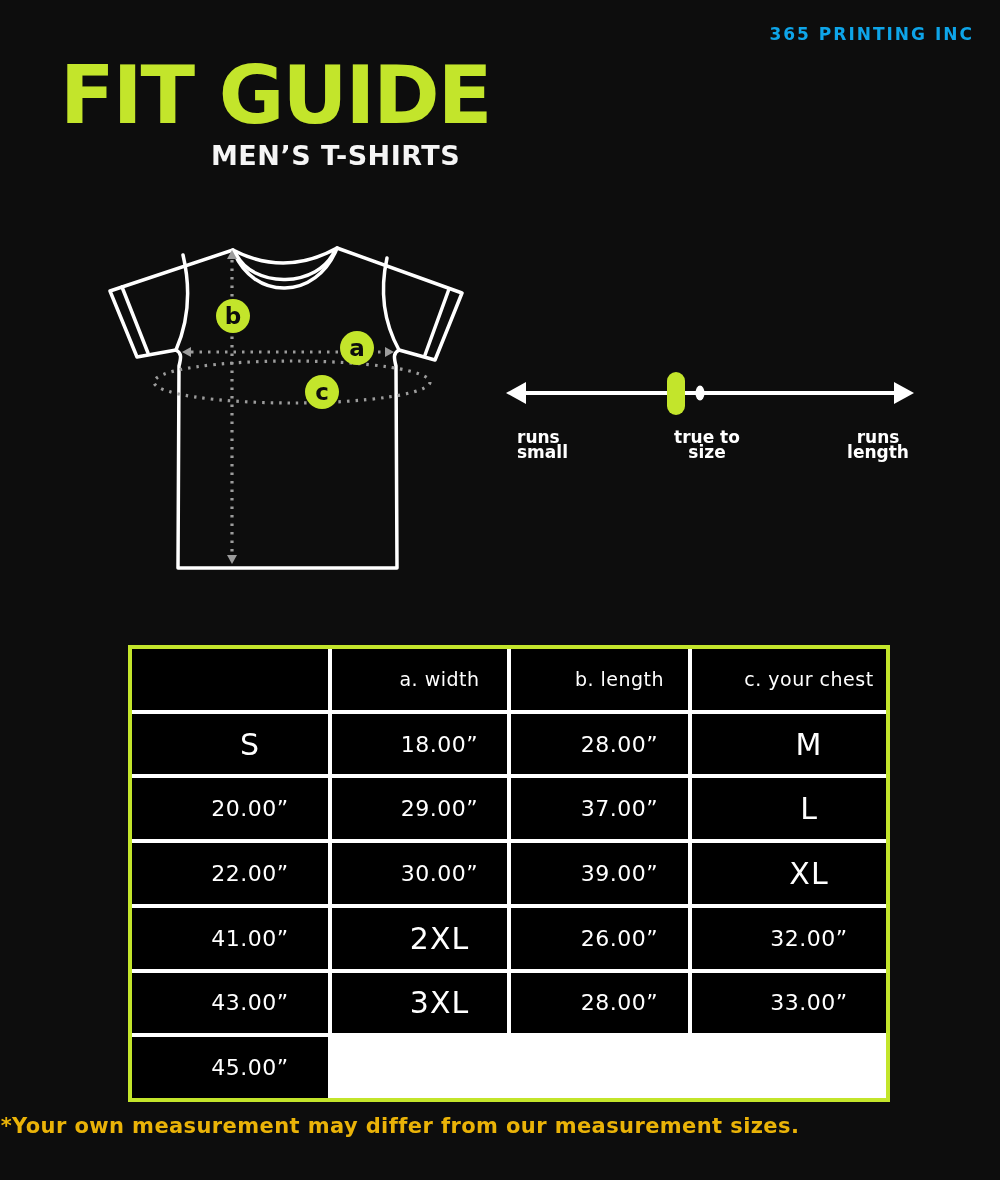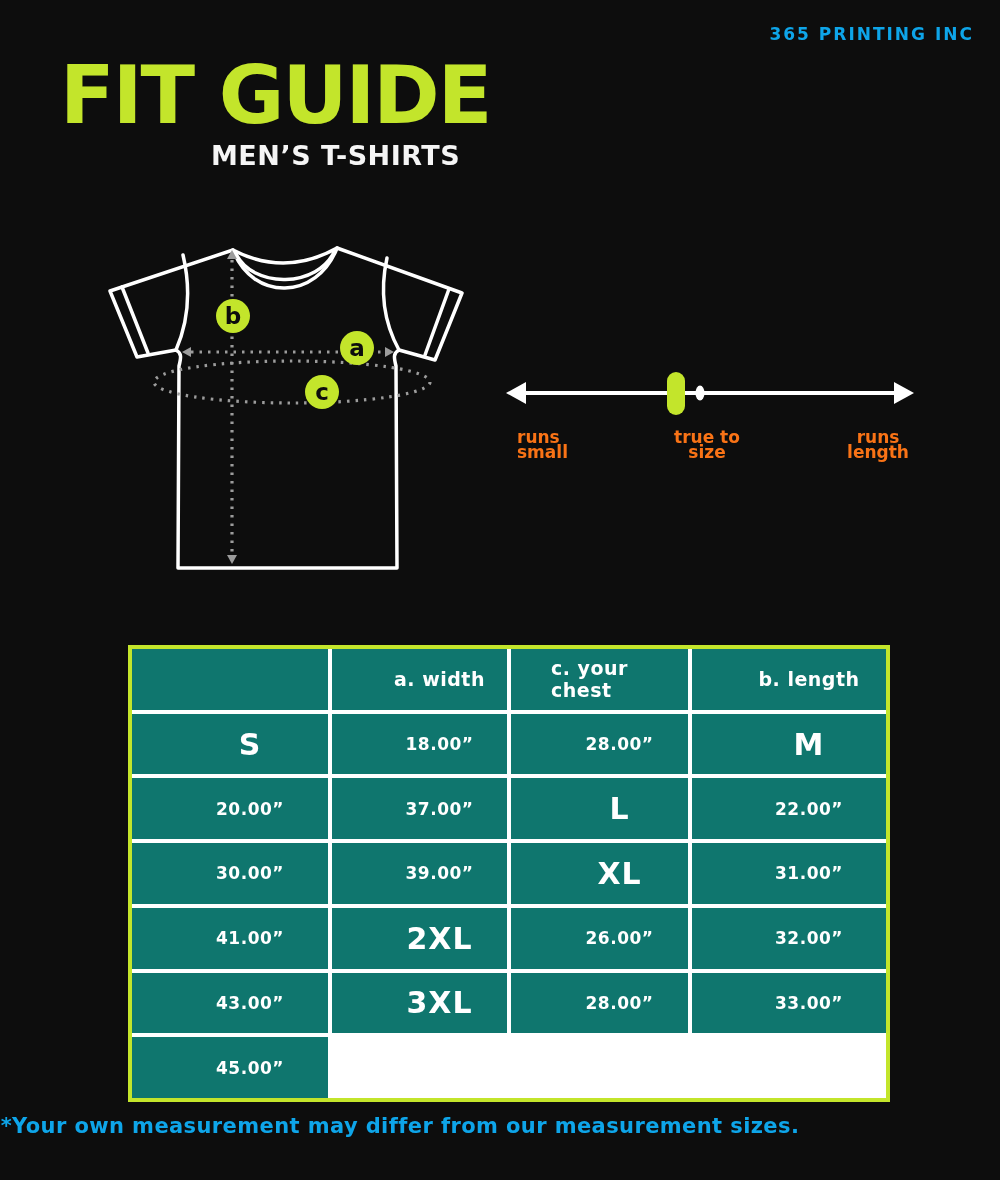--- a/index.html
+++ b/index.html
@@ -6,37 +6,37 @@
   body{width:1000px;height:1180px;position:relative;overflow:hidden;
        font-family:"DejaVu Sans","Liberation Sans",sans-serif;color:#ffffff;}
   .abs{position:absolute;}
   
   .brand{top:24px;right:26px;font-size:17px;font-weight:bold;letter-spacing:2px;color:#0ea5e9;}
   .title{left:60px;top:56px;font-size:80px;font-weight:bold;letter-spacing:-2px;
          color:#c3e52b;line-height:1;}
   .subtitle{left:211px;top:140px;font-size:27px;font-weight:bold;letter-spacing:0.5px;color:#f5f5f5;}
   
   .scale-labels{left:500px;top:430px;width:420px;height:46px;}
-  .scale-label{position:absolute;font-size:17px;font-weight:bold;line-height:15px;color:#f97316;}
+  .scale-label{position:absolute;font-size:17px;font-weight:bold;line-height:15px;color:#ffffff;}
   .lbl-left{left:17px;text-align:left;}
   .lbl-center{left:137px;width:140px;text-align:center;}
   .lbl-right{left:318px;width:120px;text-align:center;}
   
   .size-table{left:128px;top:645px;width:762px;height:457px;box-sizing:border-box;
       border:4px solid #c3e52b;background:#ffffff;display:grid;
       grid-template-columns:196px 175px 177px 1fr;
       grid-template-rows:repeat(7,1fr);grid-gap:4px;}
-  .cell{background:#0f766e;display:flex;align-items:center;justify-content:center;
-        font-weight:bold;color:#ffffff;padding-left:40px;}
+  .cell{background:#000000;display:flex;align-items:center;justify-content:center;
+        font-weight:normal;color:#ffffff;padding-left:40px;}
   .cell.head{font-size:19px;letter-spacing:0.5px;}
   .cell.size{font-size:30px;letter-spacing:1px;}
-  .cell.val{font-size:17px;letter-spacing:0.5px;}
+  .cell.val{font-size:22px;letter-spacing:0.5px;}
   
   .footnote{left:0;top:1114px;width:800px;text-align:center;font-size:21px;
-            font-weight:bold;letter-spacing:0.4px;color:#0ea5e9;}
+            font-weight:bold;letter-spacing:0.4px;color:#eab308;}
   svg text{font-family:"DejaVu Sans","Liberation Sans",sans-serif;}
 </style>
 </head>
 <body>
 
 <div class="abs brand">365 PRINTING INC</div>
 
 <div class="abs title">FIT GUIDE</div>
 <div class="abs subtitle">MEN’S T-SHIRTS</div>
 
@@ -91,38 +91,38 @@
   </div>
   <div class="scale-label lbl-right">
     <div>runs</div>
     <div>length</div>
   </div>
 </div>
 
 <div class="abs size-table">
   <div class="cell head"></div>
   <div class="cell head">a. width</div>
+  <div class="cell head">b. length</div>
   <div class="cell head">c. your chest</div>
-  <div class="cell head">b. length</div>
 
   <div class="cell size">S</div>
   <div class="cell val">18.00”</div>
   <div class="cell val">28.00”</div>
 
   <div class="cell size">M</div>
   <div class="cell val">20.00”</div>
+  <div class="cell val">29.00”</div>
   <div class="cell val">37.00”</div>
 
   <div class="cell size">L</div>
   <div class="cell val">22.00”</div>
   <div class="cell val">30.00”</div>
   <div class="cell val">39.00”</div>
 
   <div class="cell size">XL</div>
-  <div class="cell val">31.00”</div>
   <div class="cell val">41.00”</div>
 
   <div class="cell size">2XL</div>
   <div class="cell val">26.00”</div>
   <div class="cell val">32.00”</div>
   <div class="cell val">43.00”</div>
 
   <div class="cell size">3XL</div>
   <div class="cell val">28.00”</div>
   <div class="cell val">33.00”</div>

